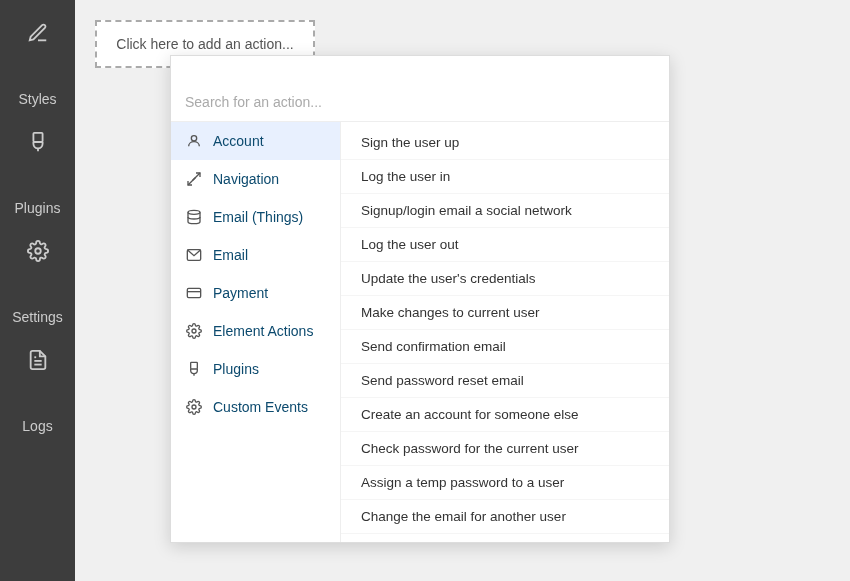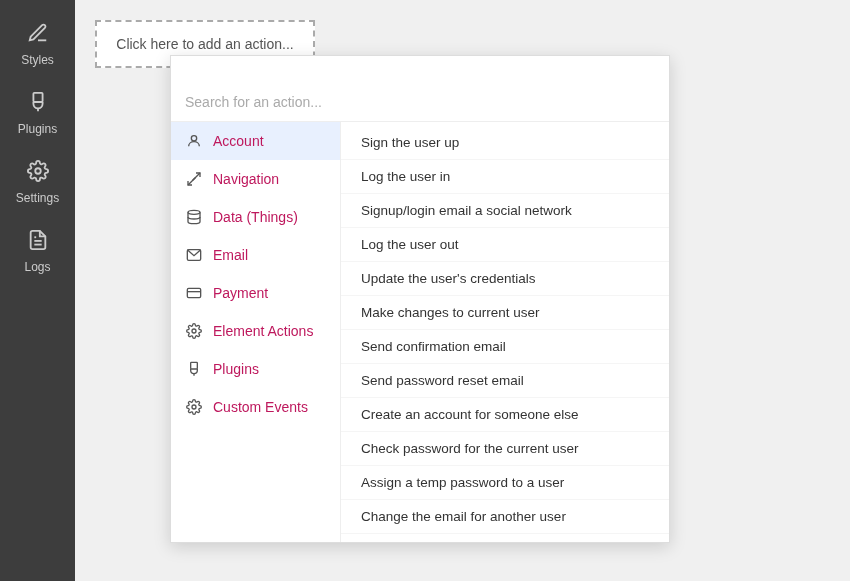--- a/index.html
+++ b/index.html
@@ -33,22 +33,23 @@
       align-items: center;
       padding: 12px 0;
       cursor: pointer;
       color: #ccc;
     }
     .sidebar-item .icon {
       font-size: 20px;
       margin-bottom: 4px;
     }
     .sidebar-item .label {
-      font-size: 12px;
+      font-size: 14px;
       color: #ccc;
+      margin-top: 38px;
     }
     .sidebar-chevron {
       position: absolute;
       left: 75px;
       top: 200px;
       width: 0;
       height: 0;
       border-top: 8px solid transparent;
       border-bottom: 8px solid transparent;
       border-left: 8px solid #3d3d3d;
@@ -115,21 +116,21 @@
       border-right: 1px solid #eee;
       overflow-y: auto;
       flex-shrink: 0;
     }
     .category-item {
       display: flex;
       align-items: center;
       padding: 10px 14px;
       cursor: pointer;
       font-size: 14px;
-      color: #be185d;
+      color: #0c4a6e;
       gap: 10px;
     }
     .category-item.active {
       background: #e8f0fe;
     }
     .cat-icon {
       width: 18px;
       height: 18px;
       flex-shrink: 0;
       display: flex;
@@ -239,21 +240,21 @@
         </div>
 
         <div class="category-item">
           <span class="cat-icon">
             <svg width="16" height="16" viewBox="0 0 24 24" fill="none" stroke="#555" stroke-width="2">
               <ellipse cx="12" cy="5" rx="9" ry="3"></ellipse>
                 <path d="M21 12c0 1.66-4 3-9 3s-9-1.34-9-3"></path>
                 <path d="M3 5v14c0 1.66 4 3 9 3s9-1.34 9-3V5"></path>
             </svg>
           </span>
-          <span>Data (Things)</span>
+          <span>Email (Things)</span>
         </div>
 
         <div class="category-item">
           <span class="cat-icon">
             <svg width="16" height="16" viewBox="0 0 24 24" fill="none" stroke="#555" stroke-width="2">
               <rect x="2" y="4" width="20" height="16" rx="2"></rect>
                 <polyline points="2,4 12,13 22,4"></polyline>
             </svg>
           </span>
           <span>Email</span>

